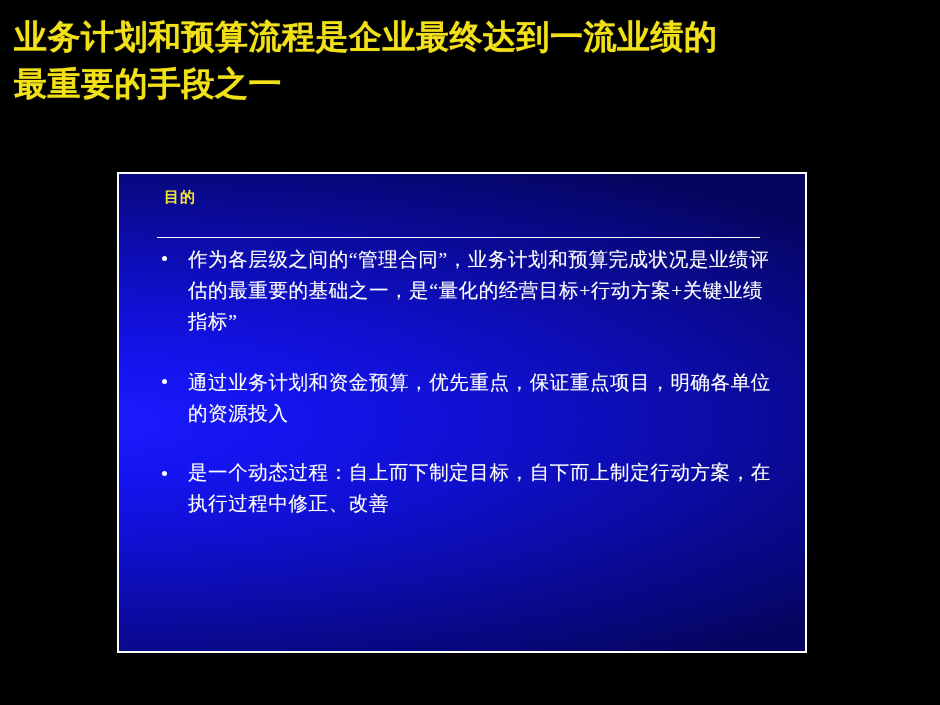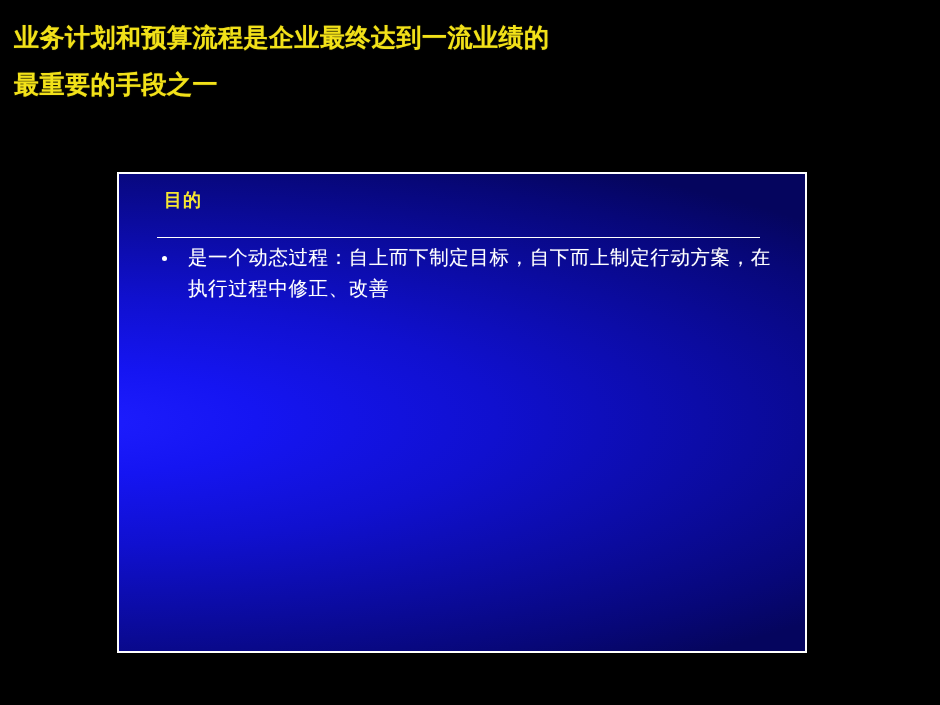--- a/index.html
+++ b/index.html
@@ -16,21 +16,21 @@
   }
 
   
   #slide-title {
     position: absolute;
     left: 14px;
     top: 14px;
     width: 910px;
     color: #f2e119;
     font-family: "Liberation Serif", "DejaVu Serif", serif;
-    font-size: 25px;
+    font-size: 33px;
     font-weight: 700;
     line-height: 47px;
     letter-spacing: 0.5px;
     white-space: pre-line;
     text-shadow: 0 0 1px rgba(242,225,25,0.55);
   }
 
   
   #content-panel {
     position: absolute;
@@ -45,21 +45,21 @@
       radial-gradient(145% 62% at -6% 52%, #1d1dff 0%, #1515f2 18%, #1010cf 42%, #0b0b9e 68%, #070778 88%, #05055e 100%);
     overflow: hidden;
   }
 
   #panel-header {
     position: absolute;
     left: 45px;
     top: 14px;
     color: #f6e632;
     font-family: "Liberation Sans", "DejaVu Sans", sans-serif;
-    font-size: 18px;
+    font-size: 15px;
     font-weight: 700;
     letter-spacing: 1px;
   }
 
   #panel-divider {
     position: absolute;
     left: 38px;
     top: 63px;
     width: 603px;
     height: 0;
@@ -111,21 +111,29 @@
 
 <div id="content-panel">
 
   <div id="panel-header">目的</div>
 
   <div id="panel-divider"></div>
 
   <ul id="bullet-list">
 
 
+    <li class="bullet-item">
+      <span class="bullet-marker"></span>
+      <span class="bullet-text">作为各层级之间的“管理合同”，业务计划和预算完成状况是业绩评估的最重要的基础之一，是“量化的经营目标+行动方案+关键业绩指标”</span>
+    </li>
 
+    <li class="bullet-item">
+      <span class="bullet-marker"></span>
+      <span class="bullet-text">通过业务计划和资金预算，优先重点，保证重点项目，明确各单位的资源投入</span>
+    </li>
 
     <li class="bullet-item">
       <span class="bullet-marker"></span>
       <span class="bullet-text">是一个动态过程：自上而下制定目标，自下而上制定行动方案，在执行过程中修正、改善</span>
     </li>
 
   </ul>
 </div>
 
 </body></html>

